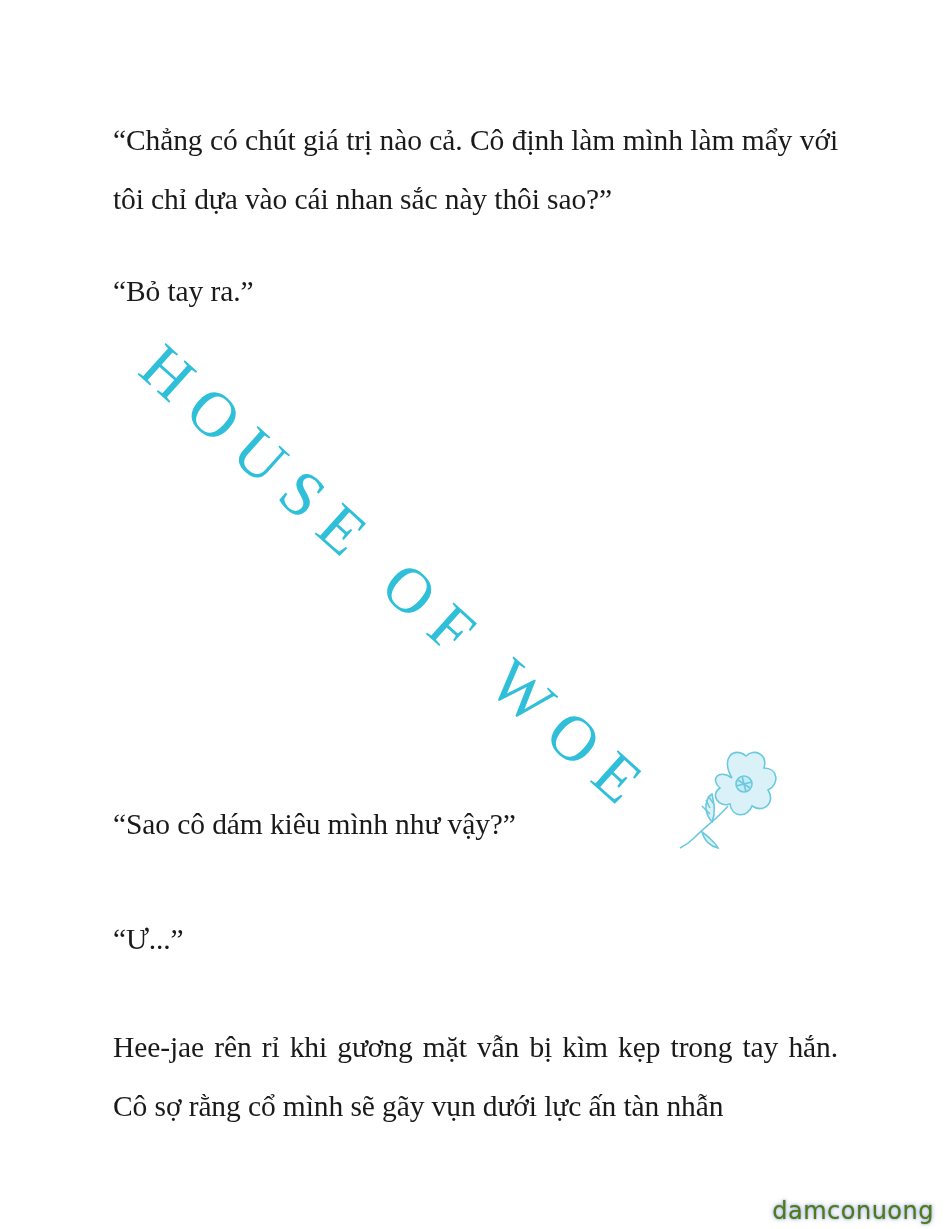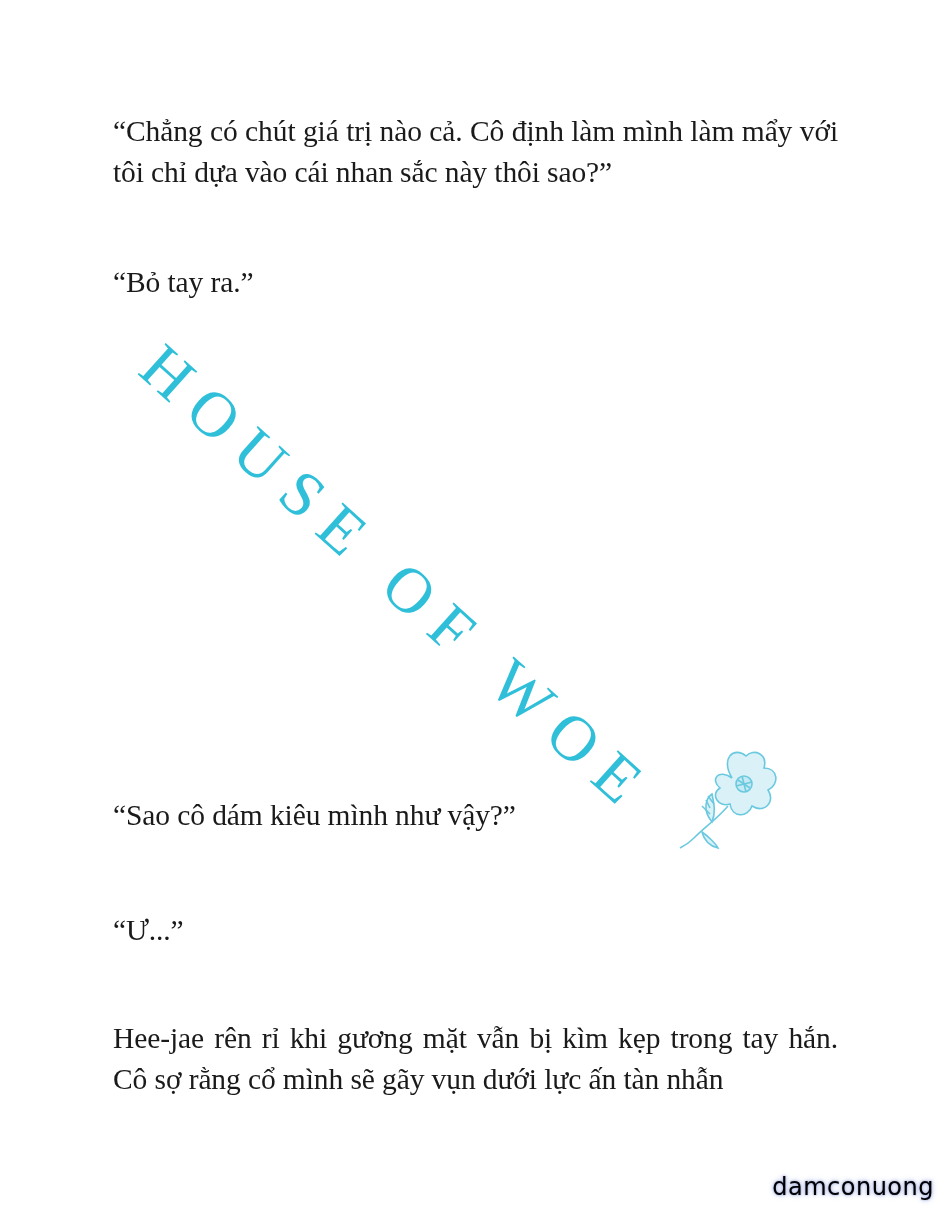--- a/index.html
+++ b/index.html
@@ -19,21 +19,21 @@
       position: absolute;
       left: 0; top: 0;
       width: 950px;
       height: 1229px;
     }
     .para {
       position: absolute;
       left: 113px;
       width: 725px;
       font-size: 29.5px;
-      line-height: 41px;
+      line-height: 59px;
       text-align: justify;
       margin: 0;
       letter-spacing: -0.1px;
     }
     .p1 { top: 111px; }
     .p2 { top: 262px; font-family: Liberation Serif, serif; }
     .p3 { top: 371px; }
     .p4 { top: 564px; }
     .p5 { top: 795px; }
     .p6 { top: 910px; }
@@ -55,24 +55,24 @@
     .flower {
       position: absolute;
       left: 672px;
       top: 738px;
       width: 115px;
       height: 112px;
     }
     .site-mark {
       position: absolute;
       right: 16px;
-      bottom: 28px;
+      bottom: 4px;
       font-family: "DejaVu Sans", "Liberation Sans", sans-serif;
       font-size: 24px;
-      color: #000000;
+      color: #4d7c0f;
       letter-spacing: 0.5px;
       text-shadow: 0 0 3px #9aa6d8, 0 0 6px #b7c0e8, 0 0 1px #8b95c9;
     }
   </style>
 </head>
 <body>
 
 <div class="page">
 
   <p class="para p1">“Chẳng có chút giá trị nào cả. Cô định làm mình làm mẩy với tôi chỉ dựa vào cái nhan sắc này thôi sao?”</p>

